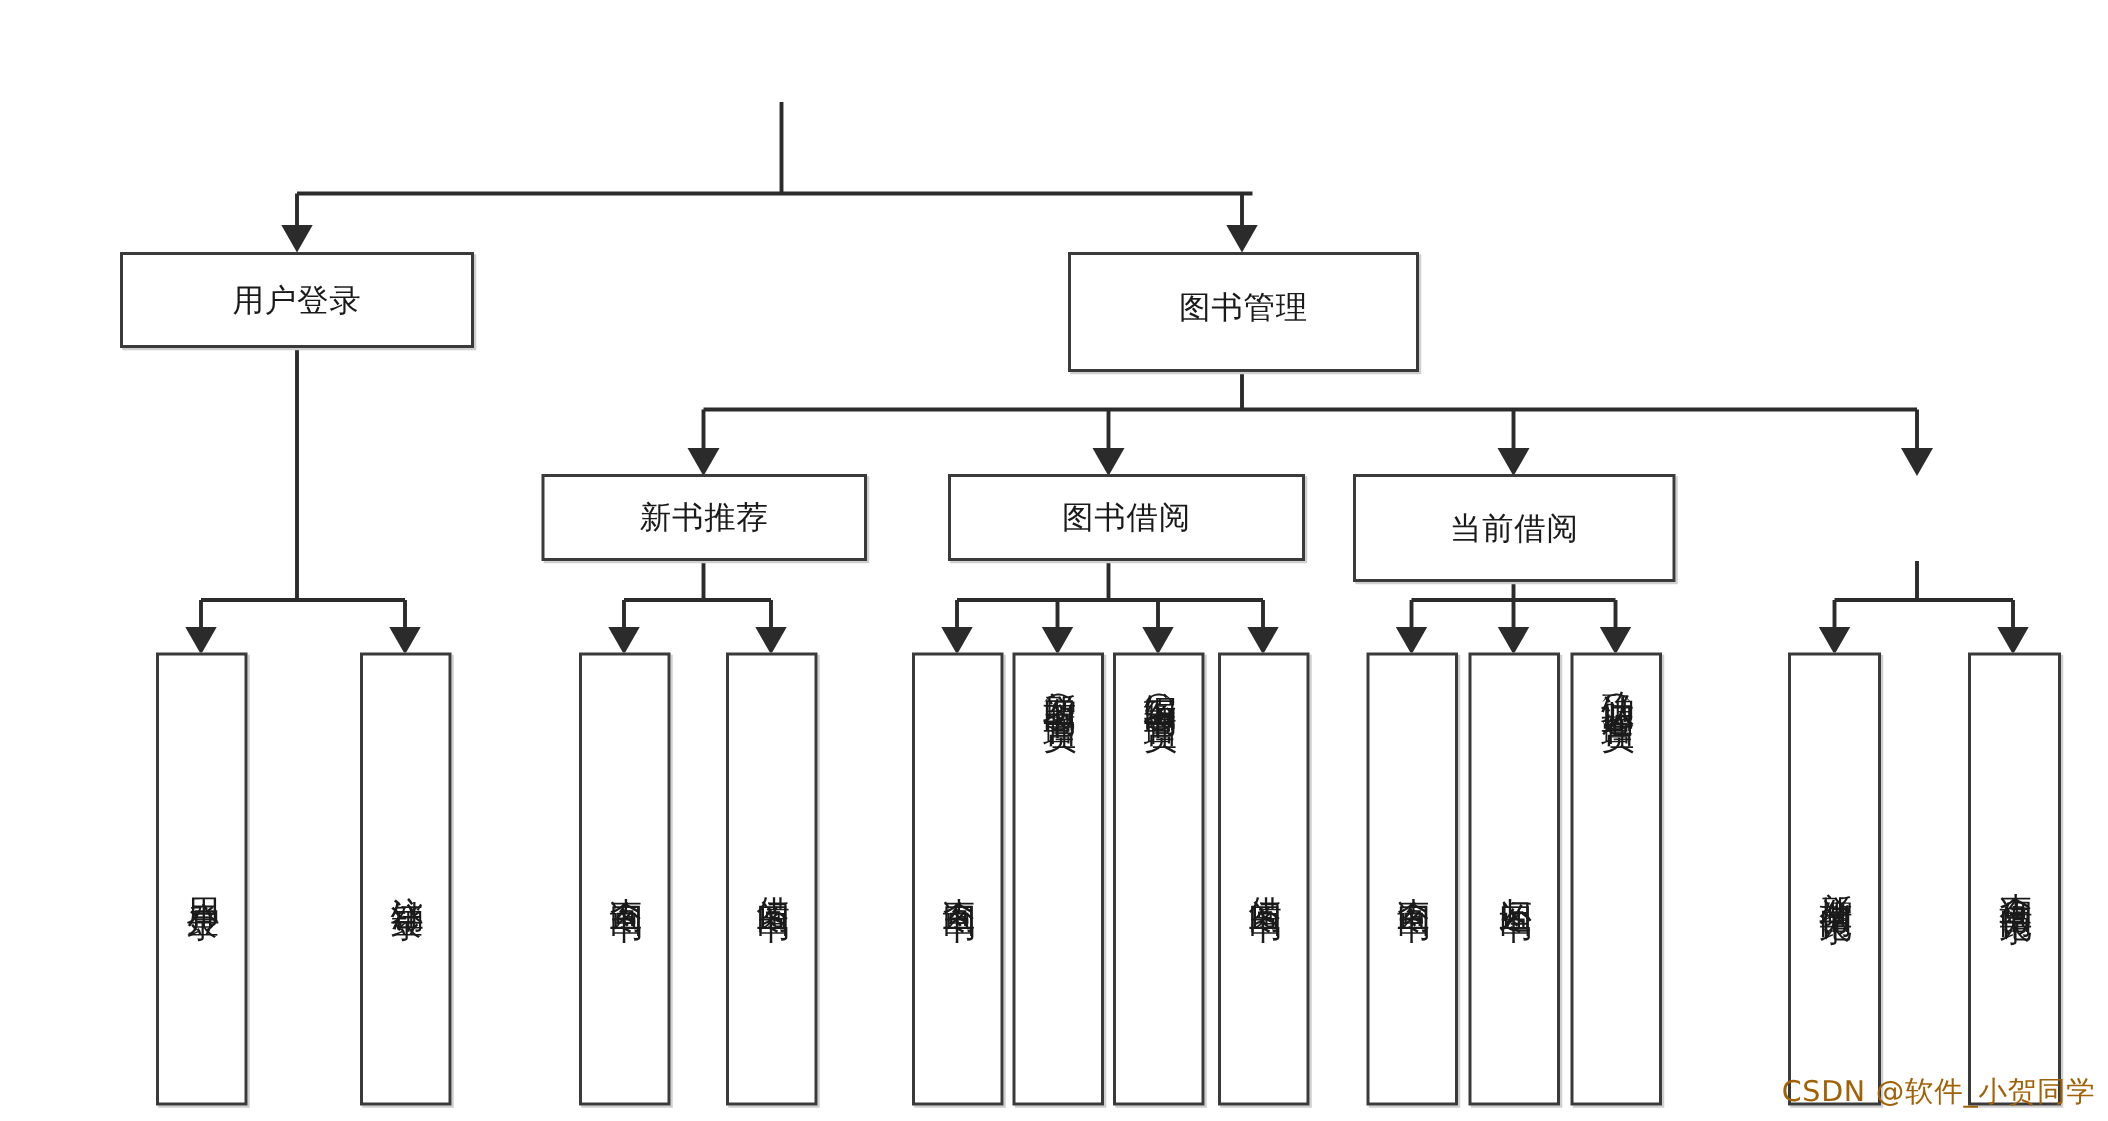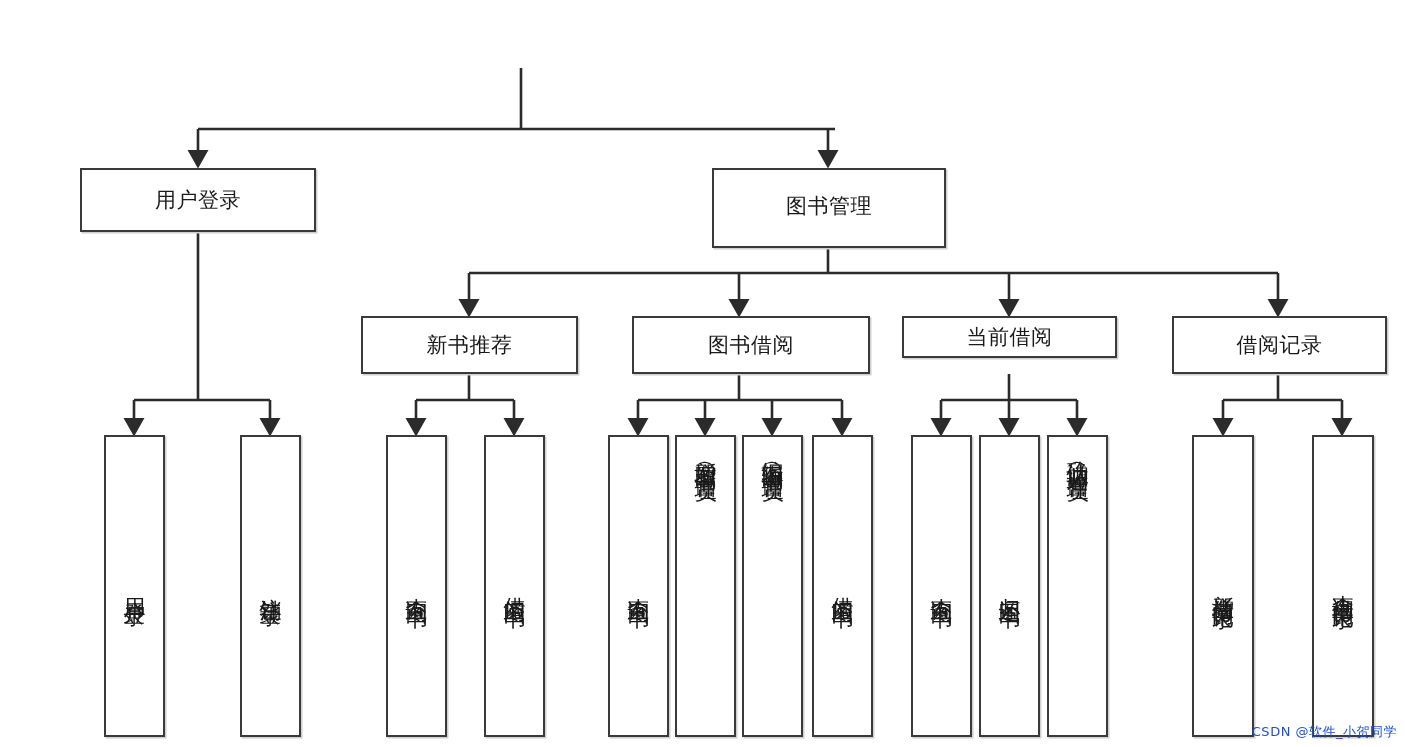--- a/index.html
+++ b/index.html
@@ -69,22 +69,22 @@
     max-height: 288px;
   }
   .node.vert.centered {
     align-items: center;
     padding-top: 0;
   }
   #watermark {
     position: absolute;
     right: 8px;
     bottom: 6px;
-    font-size: 13px;
-    color: #1d4ed8;
+    font-size: 19px;
+    color: #a16207;
     letter-spacing: 0.5px;
     z-index: 5;
     white-space: nowrap;
   }
 </style>
 </head>
 <body>
 
 <div id="diagram-root">
 
@@ -157,25 +157,22 @@
   <div class="node horiz" style="left:712px; top:168px; width:234px; height:80px;font-family:Liberation Mono, monospace;">
     <span class="label">图书管理</span>
   </div>
 
   <div class="node horiz" style="left:361px; top:316px; width:217px; height:58px;">
     <span class="label">新书推荐</span>
   </div>
   <div class="node horiz" style="left:632px; top:316px; width:238px; height:58px;">
     <span class="label">图书借阅</span>
   </div>
-  <div class="node horiz" style="left:902px; top:316px; width:215px; height:42px;">
+  <div class="node horiz" style="left:902px; top:316px; width:215px; height:72px;">
     <span class="label">当前借阅</span>
-  </div>
-  <div class="node horiz" style="left:1172px; top:316px; width:215px; height:58px;">
-    <span class="label">借阅记录</span>
   </div>
 
   <div class="node vert centered" style="left:104px; top:435px; width:61px; height:302px;">
     <span class="label">用户登录</span>
   </div>
   <div class="node vert centered" style="left:240px; top:435px; width:61px; height:302px;">
     <span class="label">注销登录</span>
   </div>
 
   <div class="node vert centered" style="left:386px; top:435px; width:61px; height:302px;">

